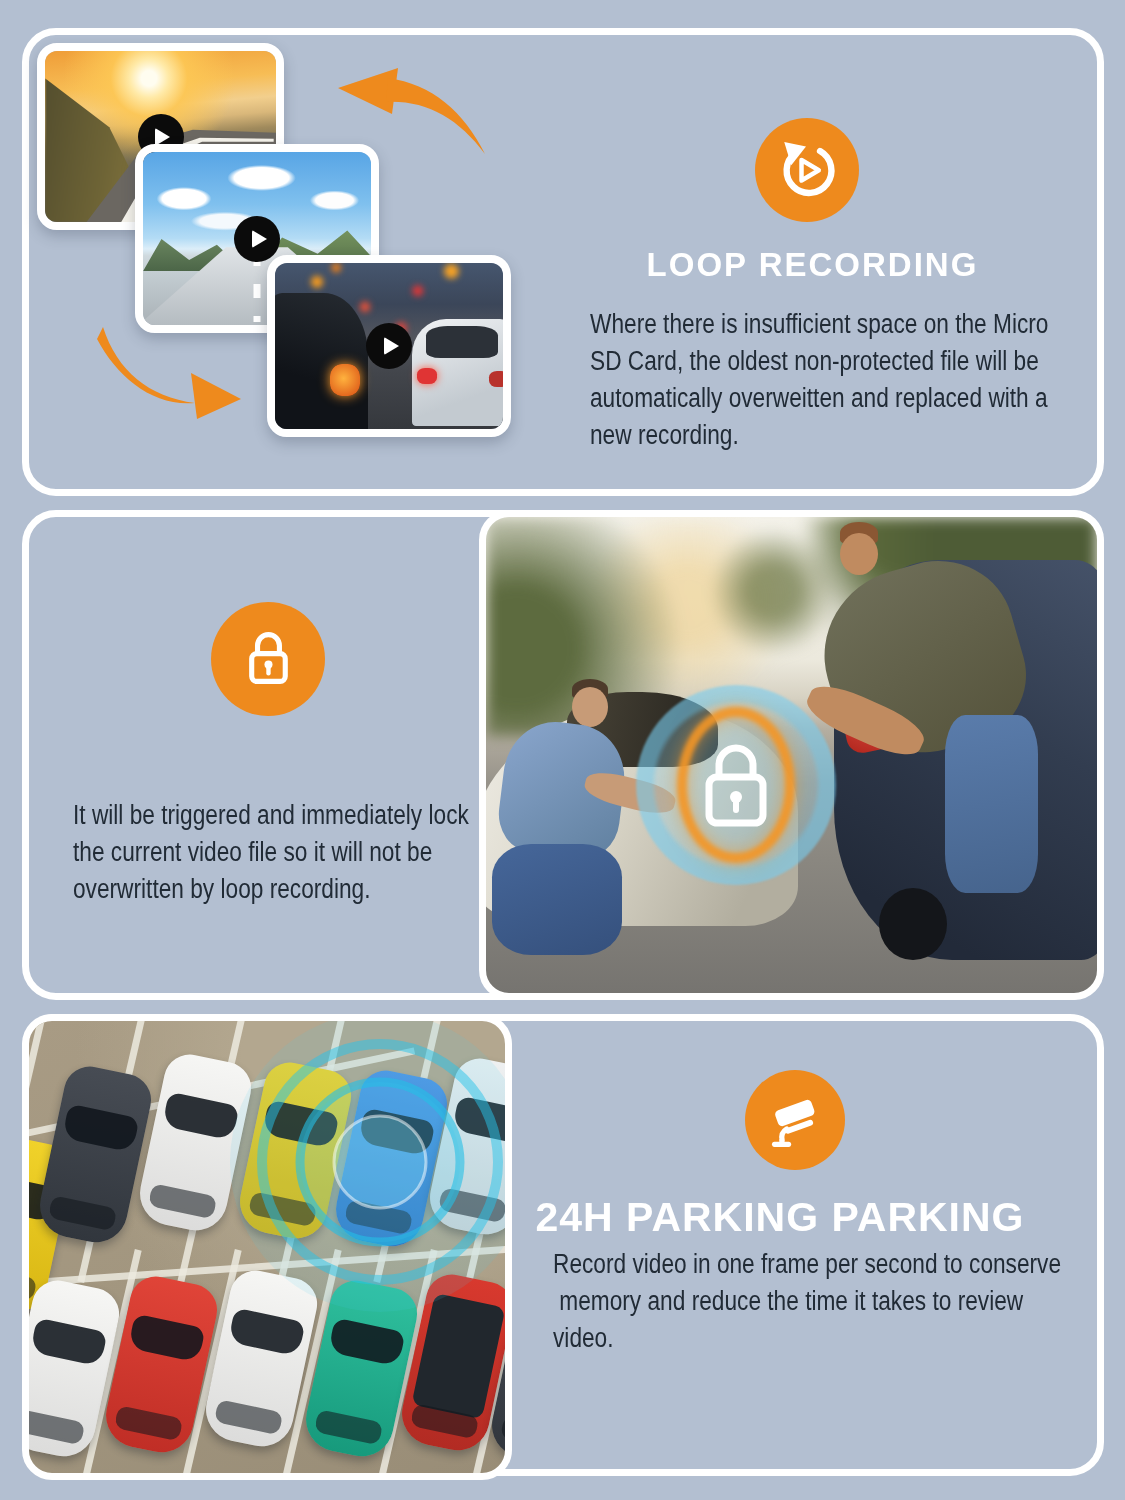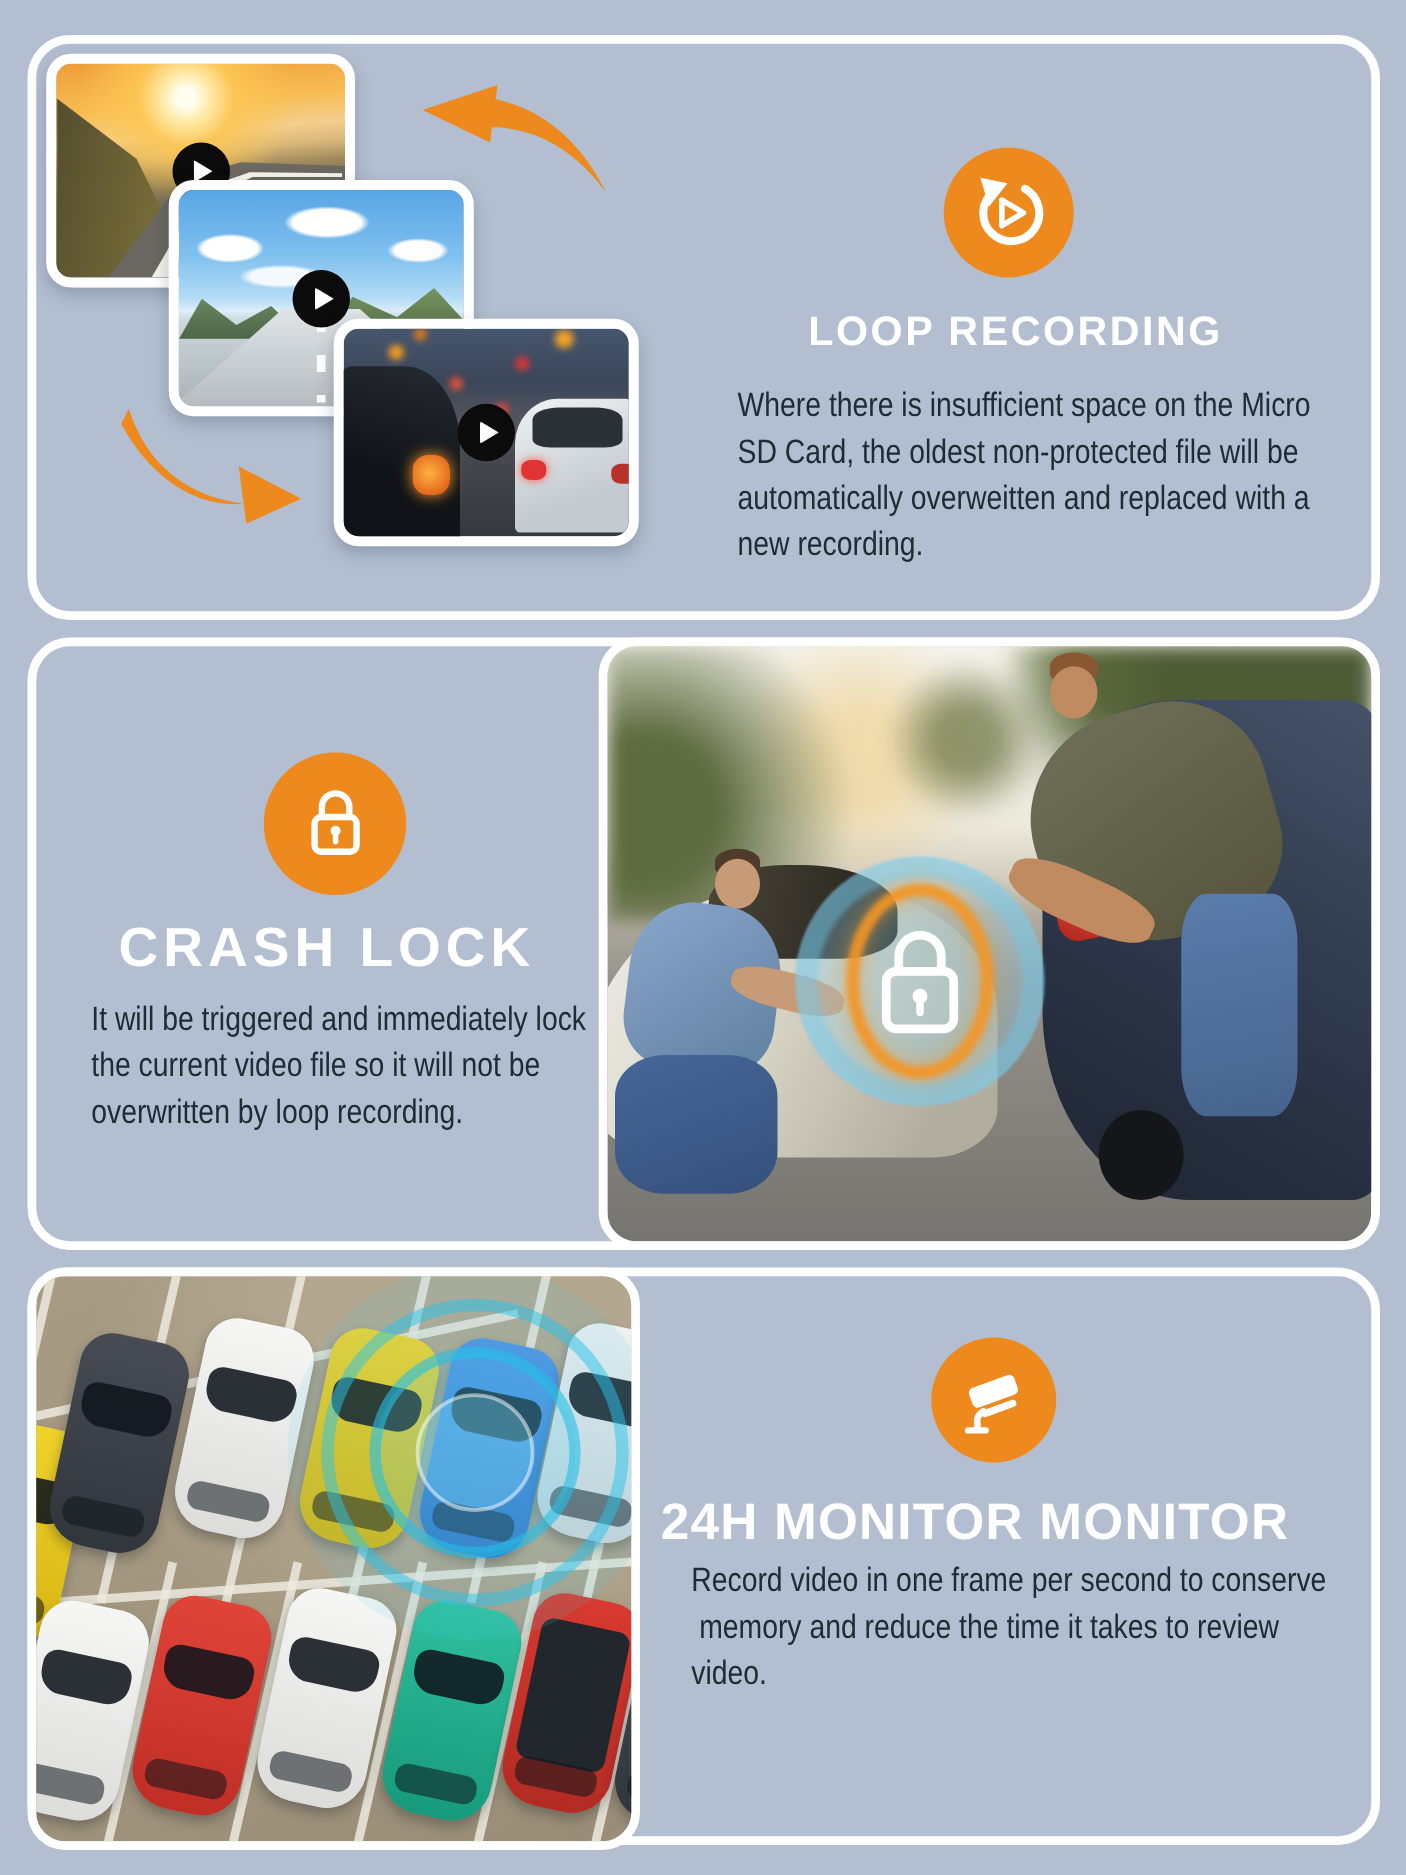--- a/index.html
+++ b/index.html
@@ -229,21 +229,20 @@
 
     <div class="badge" style="left:182px;top:85px;width:114px;height:114px">
       <svg viewBox="0 0 100 100">
         <rect x="27" y="42" width="46" height="38" rx="7" fill="none" stroke="#fff" stroke-width="7"></rect>
         <path d="M35 42 V31 a15 15 0 0 1 30 0 V42" fill="none" stroke="#fff" stroke-width="7"></path>
         <circle cx="50" cy="57" r="5.5" fill="#fff"></circle>
         <rect x="47" y="59" width="6" height="13" rx="3" fill="#fff"></rect>
       </svg>
     </div>
 
-    <h2 class="title">CRASH LOCK</h2>
     <div class="bodytext">
       <div class="line">It will be triggered and immediately lock</div>
       <div class="line">the current video file so it will not be</div>
       <div class="line">overwritten by loop recording.</div>
     </div>
 
     <div class="photo photo-crash">
       <div class="cr-trees"></div>
       <div class="cr-car-white"></div>
       <div class="cr-car-dark"></div>
@@ -316,21 +315,21 @@
         <g transform="rotate(-20 50 40)" fill="#fff">
           <rect x="20" y="26" width="60" height="26" rx="7"></rect>
           <rect x="26" y="57" width="46" height="9" rx="4.5"></rect>
         </g>
         <path d="M37 64 q-10 6 -7 18" stroke="#fff" stroke-width="8" fill="none" stroke-linecap="round"></path>
         <path d="M18 88 h22" stroke="#fff" stroke-width="8" stroke-linecap="round"></path>
         <path d="M29 80 v8" stroke="#fff" stroke-width="7"></path>
       </svg>
     </div>
 
-    <h2 class="title">24H MONITOR MONITOR</h2>
+    <h2 class="title">24H PARKING PARKING</h2>
     <div class="bodytext">
       <div class="line">Record video in one frame per second to conserve</div>
       <div class="line"> memory and reduce the time it takes to review</div>
       <div class="line">video.</div>
     </div>
   </section>
 
 </div>
 
 </body></html>

